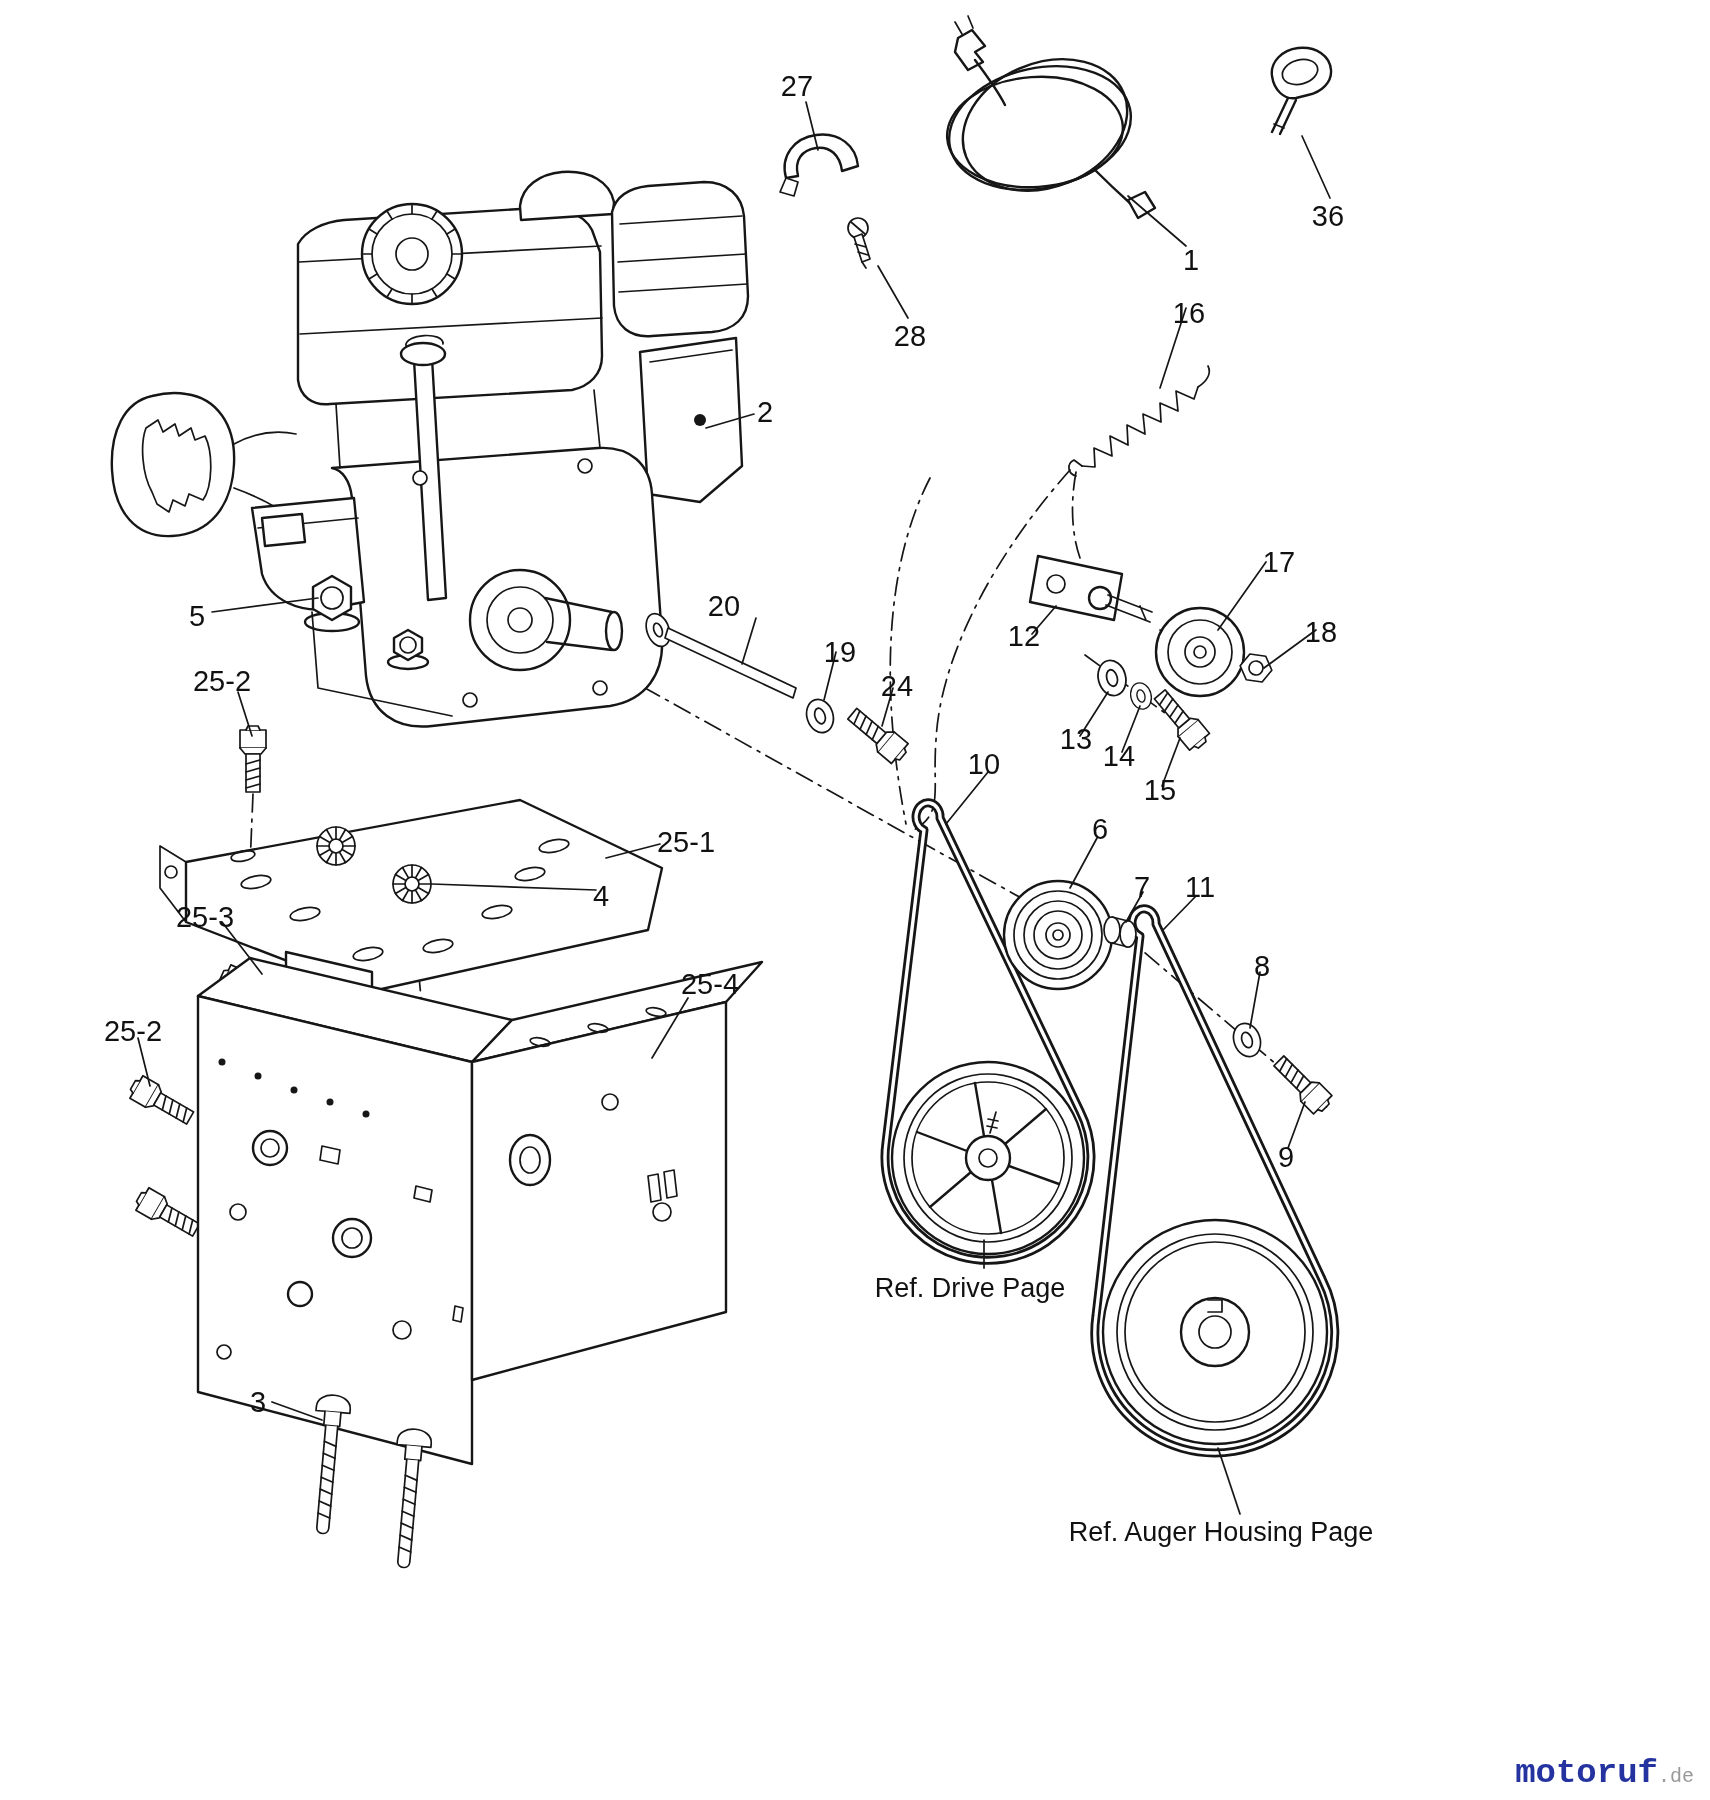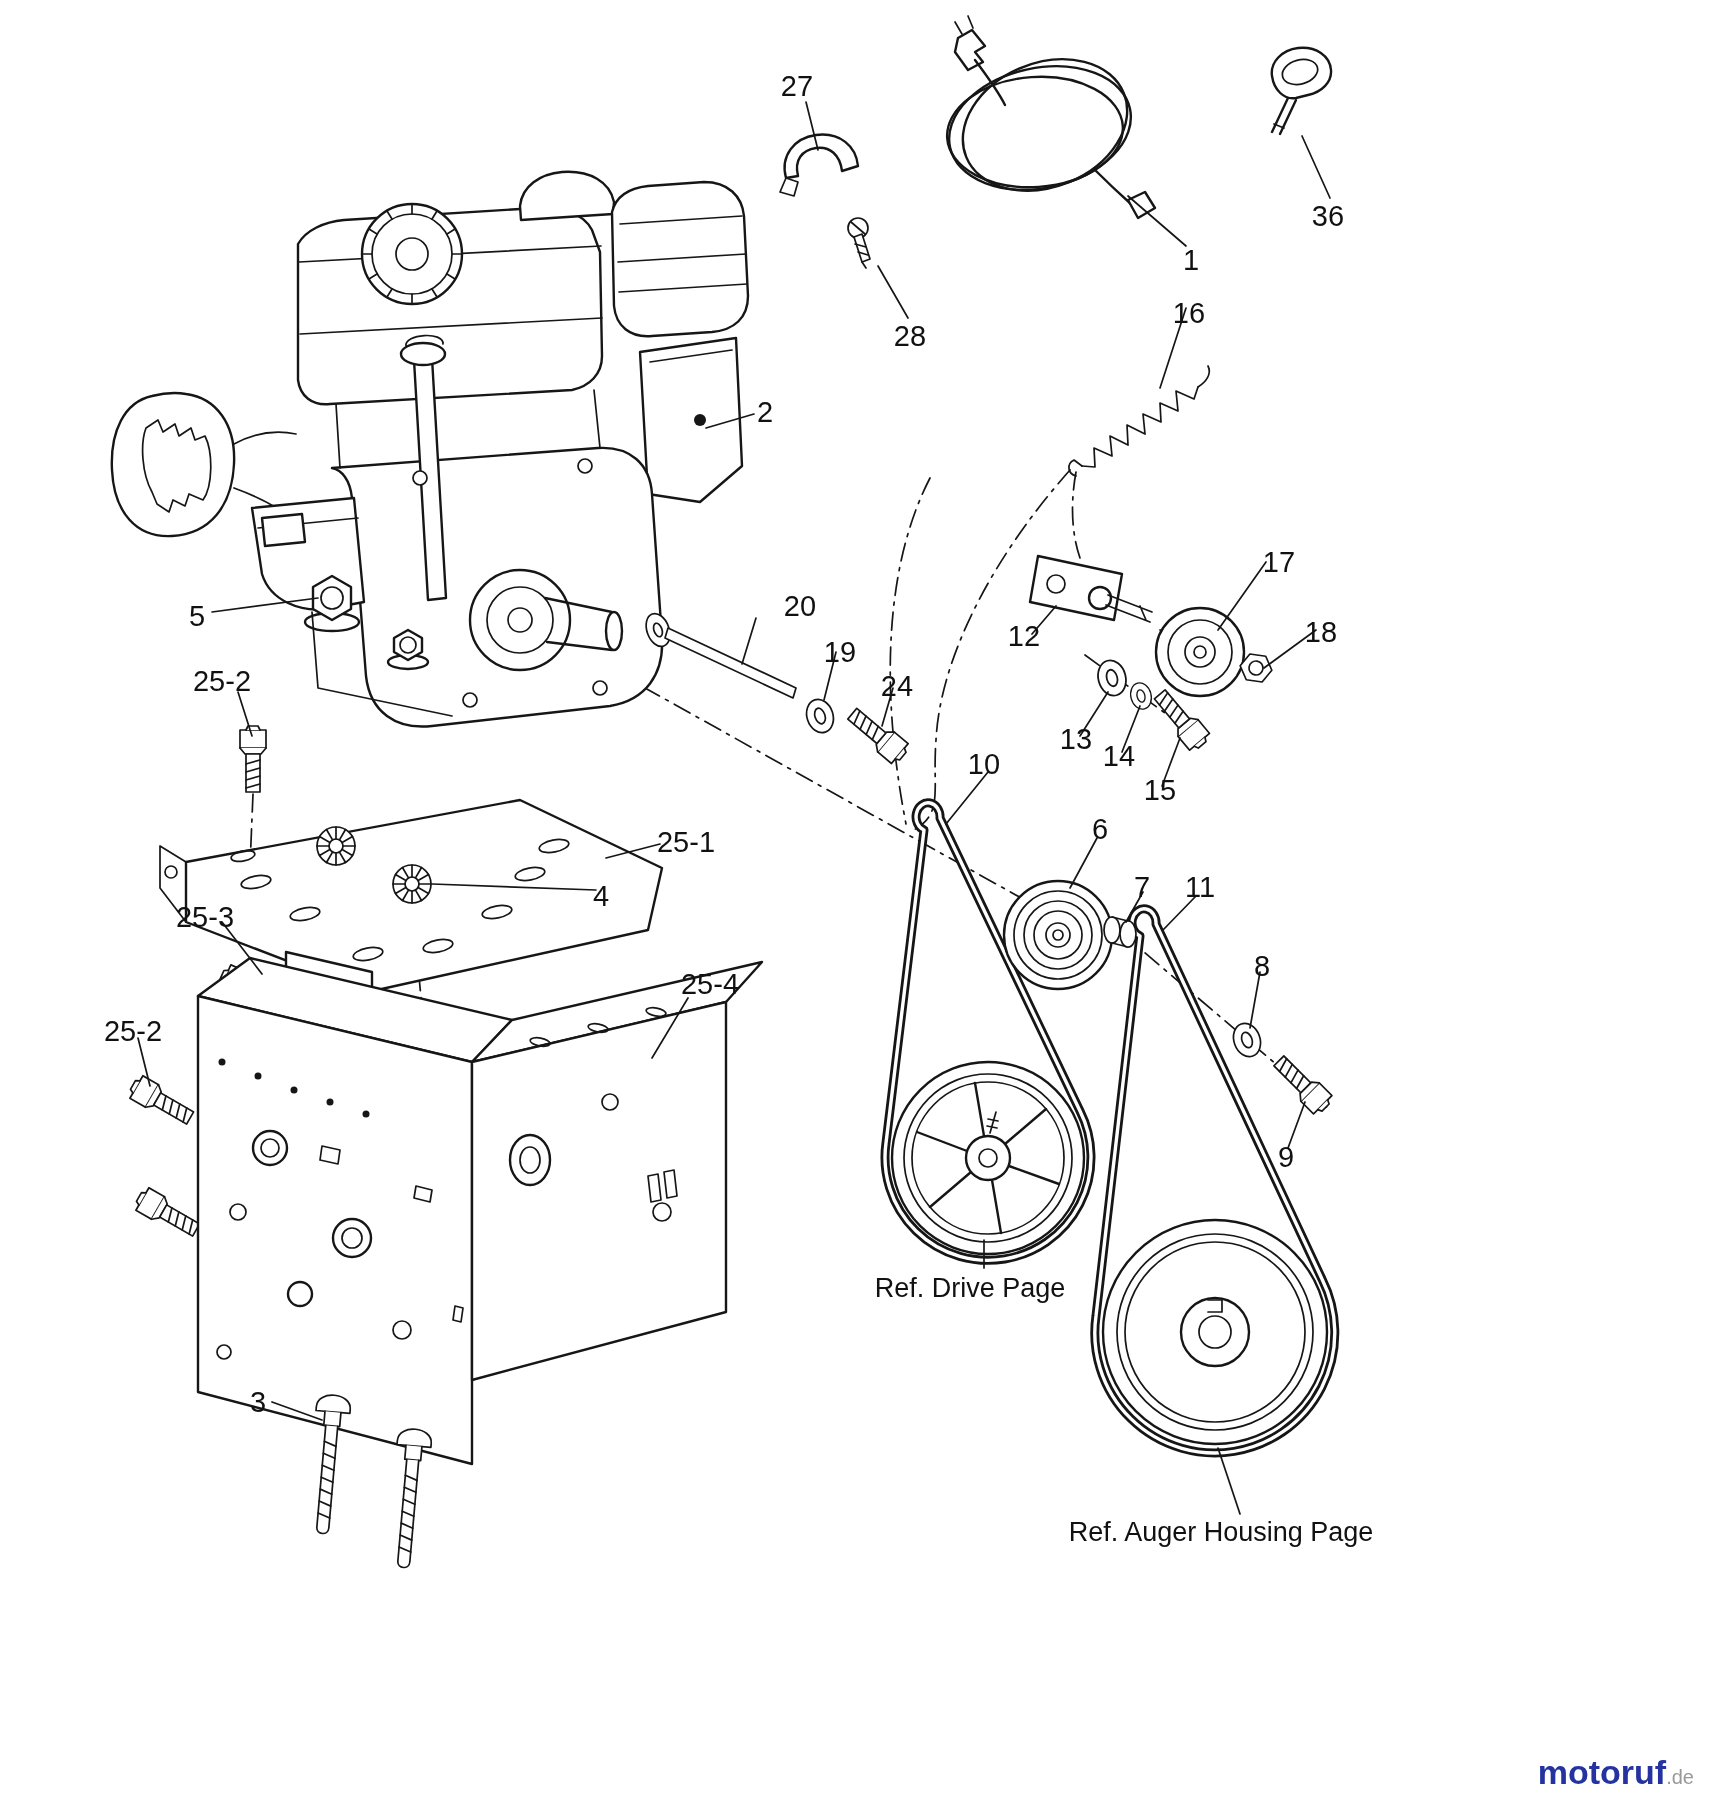--- a/index.html
+++ b/index.html
@@ -8,21 +8,21 @@
   .stage svg{position:absolute;left:0;top:0;}
   svg .ln{fill:none;stroke:#161616;stroke-width:2.4;stroke-linecap:round;stroke-linejoin:round;}
   svg .thin{stroke-width:1.7;}
   svg .fw{fill:#ffffff;}
   svg .dash{stroke-dasharray:18 7 3 7;}
   svg .belt{fill:none;stroke:#161616;stroke-width:9;stroke-linejoin:round;}
   svg .beltcore{fill:none;stroke:#ffffff;stroke-width:3.4;stroke-linejoin:round;}
   svg .dot{fill:#161616;stroke:none;}
   .callout{position:absolute;transform:translate(-50%,-50%);font-size:29px;white-space:nowrap;}
   .annotation{position:absolute;transform:translate(-50%,-50%);font-size:27px;white-space:nowrap;}
-  .watermark{position:absolute;right:16px;bottom:8px;font-family:Liberation Sans, sans-serif;font-weight:bold;}
+  .watermark{position:absolute;right:16px;bottom:8px;font-family:Liberation Mono, monospace;font-weight:bold;}
   .watermark .brand{font-size:34px;}
   .watermark .suffix{font-size:20px;font-weight:normal;}
 </style>
 </head>
 <body>
 
 <div class="stage">
 
 <svg width="1710" height="1800" viewBox="0 0 1710 1800">
   <defs>
@@ -320,21 +320,21 @@
 
 <div class="callout" style="left:797px;top:86px">27</div>
 <div class="callout" style="left:1191px;top:260px">1</div>
 <div class="callout" style="left:1328px;top:216px">36</div>
 <div class="callout" style="left:910px;top:336px">28</div>
 <div class="callout" style="left:1189px;top:313px">16</div>
 <div class="callout" style="left:765px;top:412px">2</div>
 <div class="callout" style="left:1279px;top:562px">17</div>
 <div class="callout" style="left:1321px;top:632px">18</div>
 <div class="callout" style="left:197px;top:616px">5</div>
-<div class="callout" style="left:800px;top:606px">20</div>
+<div class="callout" style="left:724px;top:606px">20</div>
 <div class="callout" style="left:1024px;top:636px">12</div>
 <div class="callout" style="left:840px;top:652px">19</div>
 <div class="callout" style="left:897px;top:686px">24</div>
 <div class="callout" style="left:1076px;top:739px">13</div>
 <div class="callout" style="left:1119px;top:756px">14</div>
 <div class="callout" style="left:1160px;top:790px">15</div>
 <div class="callout" style="left:222px;top:681px">25-2</div>
 <div class="callout" style="left:984px;top:764px">10</div>
 <div class="callout" style="left:1100px;top:829px">6</div>
 <div class="callout" style="left:686px;top:842px">25-1</div>

